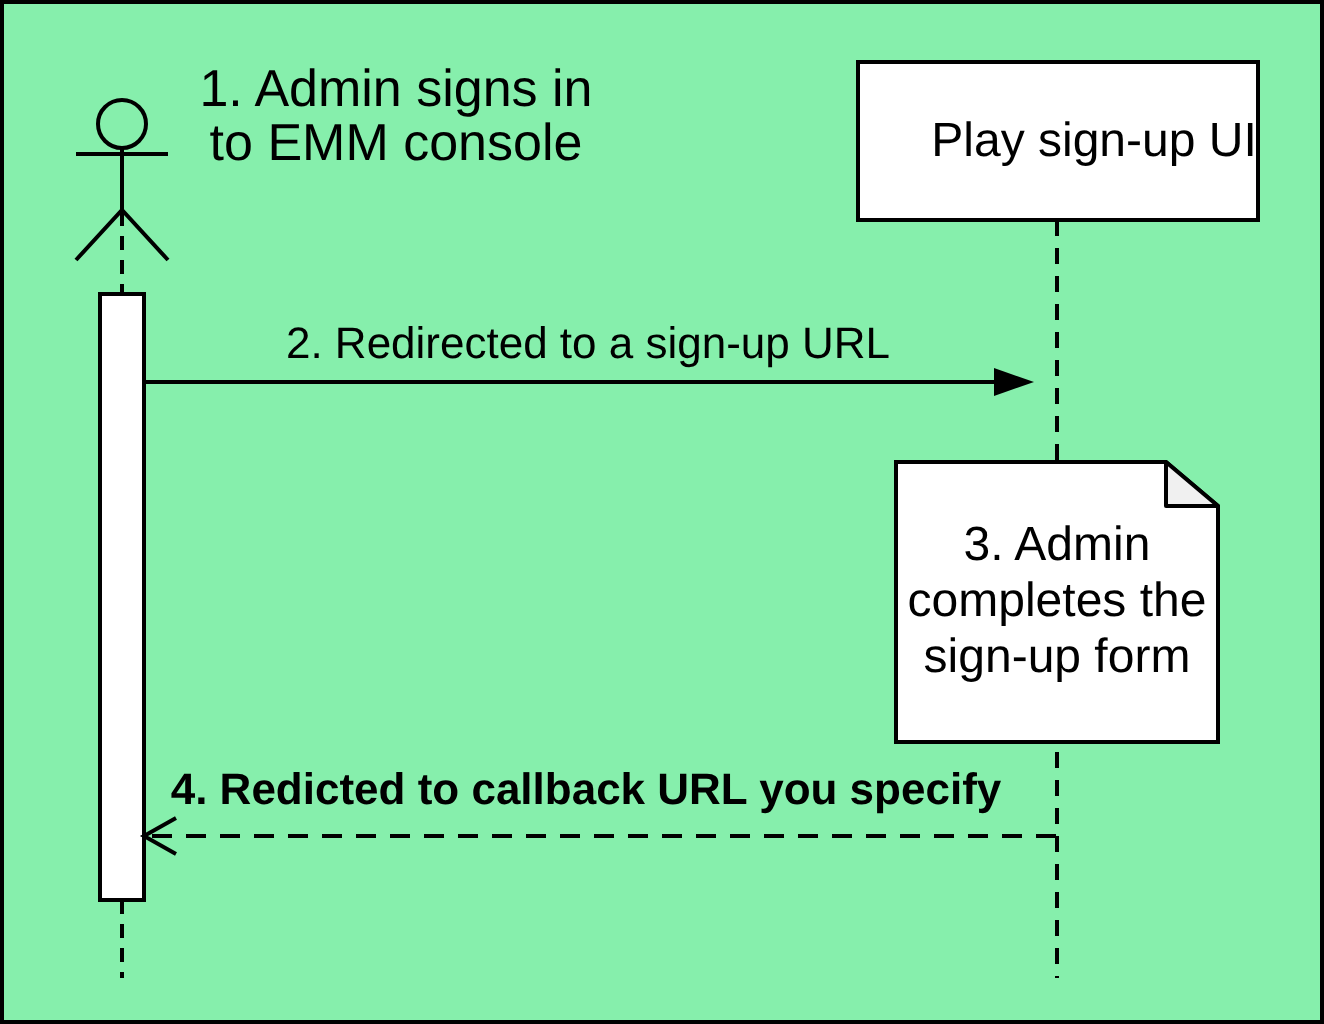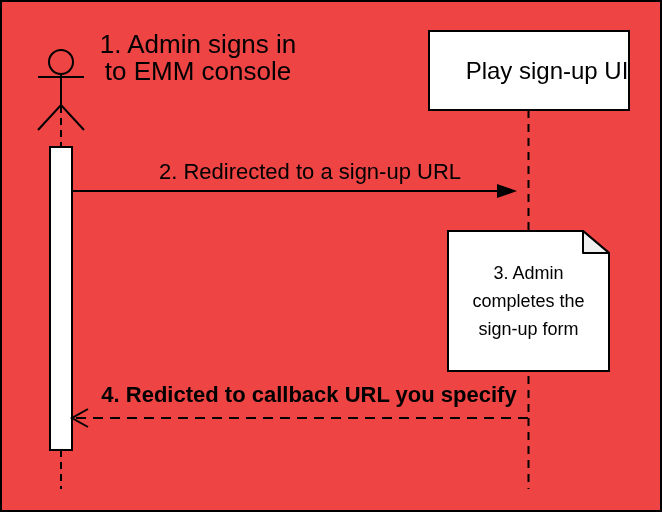--- a/index.html
+++ b/index.html
@@ -5,21 +5,21 @@
   html, body {
     margin: 0;
     padding: 0;
     background: #ffffff;
     font-family: "Liberation Sans", sans-serif;
   }
   .canvas {
     position: relative;
     width: 662px;
     height: 512px;
-    background: #ef4444;
+    background: #86efac;
     overflow: hidden;
   }
   .canvas svg {
     position: absolute;
     left: 0;
     top: 0;
   }
   .label {
     position: absolute;
     color: #000000;
@@ -47,28 +47,27 @@
     margin-left: 32px;
   }
   .note-label {
     left: 448px;
     top: 231px;
     width: 161px;
     height: 140px;
     display: flex;
     align-items: center;
     justify-content: center;
-    font-size: 18px;
+    font-size: 24px;
     line-height: 28px;
   }
   .message-label {
     width: 440px;
     font-size: 22px;
     line-height: 24px;
-    padding-left: 16px;
   }
   .message-1-label {
     left: 74px;
     top: 160px;
   }
   .message-2-label {
     left: 73px;
     top: 383px;
     font-weight: bold;
   }

